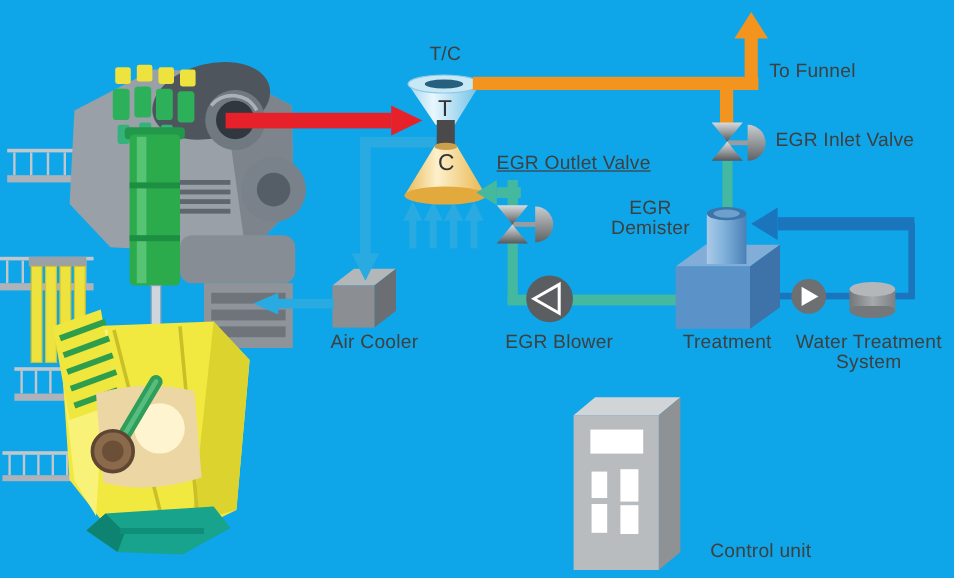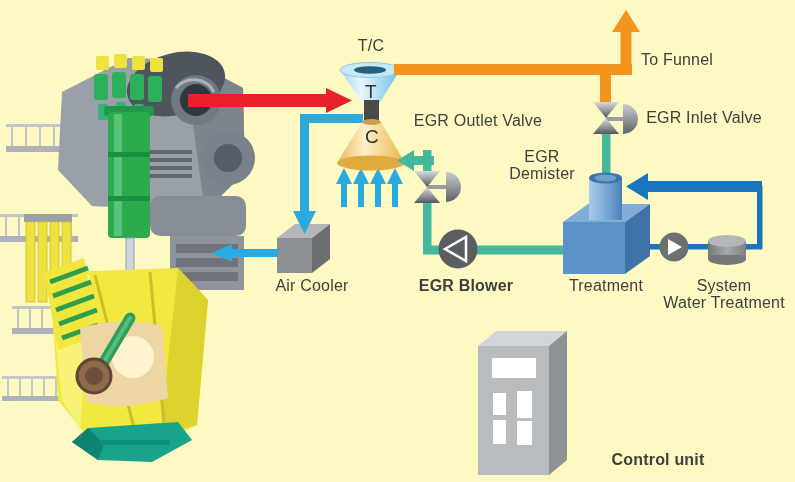--- a/index.html
+++ b/index.html
@@ -1,17 +1,17 @@
 <!DOCTYPE html>
 <html><head>
 <meta charset="utf-8">
 <style>
   html,body{margin:0;padding:0;background:#fff;}
   .canvas{
-    position:relative;width:795px;height:482px;background:#fef9c3;overflow:hidden;
+    position:relative;width:795px;height:482px;background:#0ea5e9;overflow:hidden;
     font-family:"Liberation Sans","DejaVu Sans",sans-serif;
   }
   .canvas svg{position:absolute;left:0;top:0;}
   .lbl{
     position:absolute;transform:translateX(-50%);white-space:nowrap;
     font-size:16px;color:#3f4040;letter-spacing:.2px;line-height:17px;text-align:center;
   }
   .letter{font-size:19px;color:#333;}
 </style>
 </head>
@@ -272,27 +272,27 @@
       <rect x="517" y="421" width="15" height="24"></rect>
     </g>
   </g>
 </svg>
 
 <div class="lbl" style="left:371px;top:37px;">T/C</div>
 <div class="lbl letter" style="left:371px;top:83px;">T</div>
 <div class="lbl letter" style="left:372px;top:128px;">C</div>
 <div class="lbl" style="left:677px;top:51px;">To Funnel</div>
 <div class="lbl" style="left:704px;top:109px;text-align:center;">EGR Inlet Valve</div>
-<div class="lbl" style="left:478px;top:112px;">EGR Outlet Valve</div>
-<div class="lbl" style="left:542px;top:148px;">
+<div class="lbl" style="left:478px;top:128px;text-decoration:underline;">EGR Outlet Valve</div>
+<div class="lbl" style="left:542px;top:165px;">
   <div>EGR</div>
   <div>Demister</div>
 </div>
 <div class="lbl" style="left:312px;top:277px;">Air Cooler</div>
-<div class="lbl" style="left:466px;top:277px;font-weight:bold;">EGR Blower</div>
+<div class="lbl" style="left:466px;top:277px;">EGR Blower</div>
 <div class="lbl" style="left:606px;top:277px;">Treatment</div>
 <div class="lbl" style="left:724px;top:277px;">
+  <div>Water Treatment</div>
   <div>System</div>
-  <div>Water Treatment</div>
 </div>
-<div class="lbl" style="left:658px;top:451px;font-weight:bold;">Control unit</div>
+<div class="lbl" style="left:634px;top:451px;">Control unit</div>
 
 </div>
 
 </body></html>

